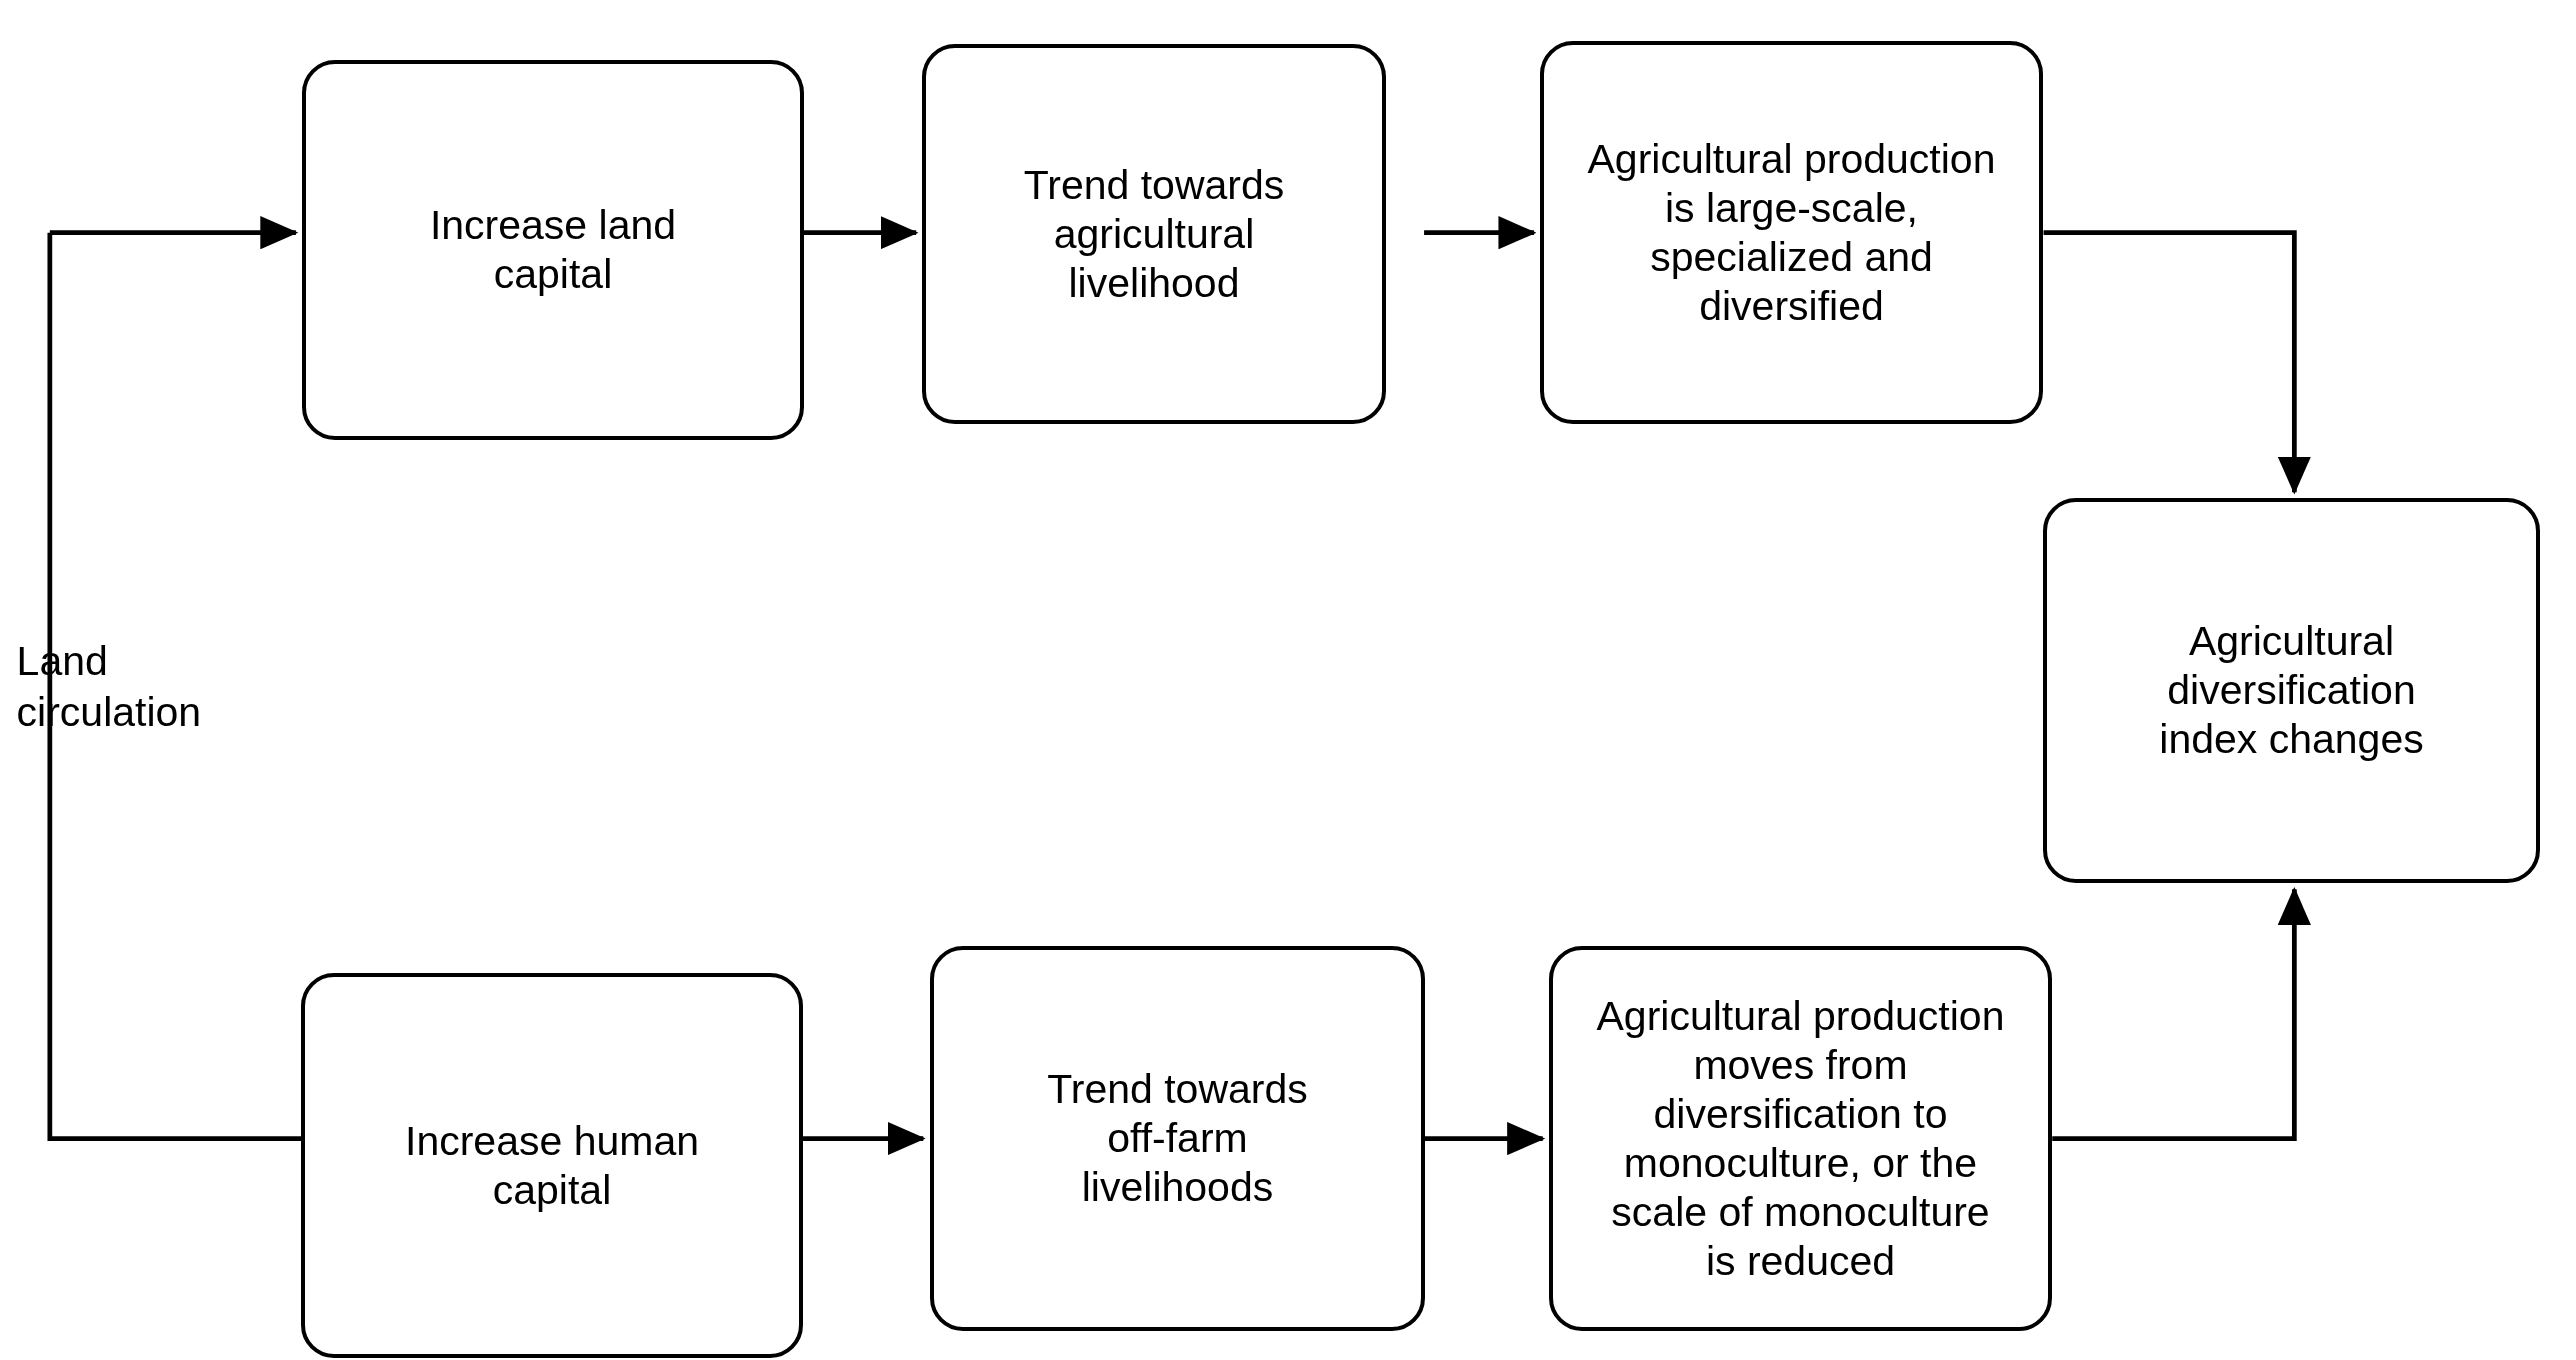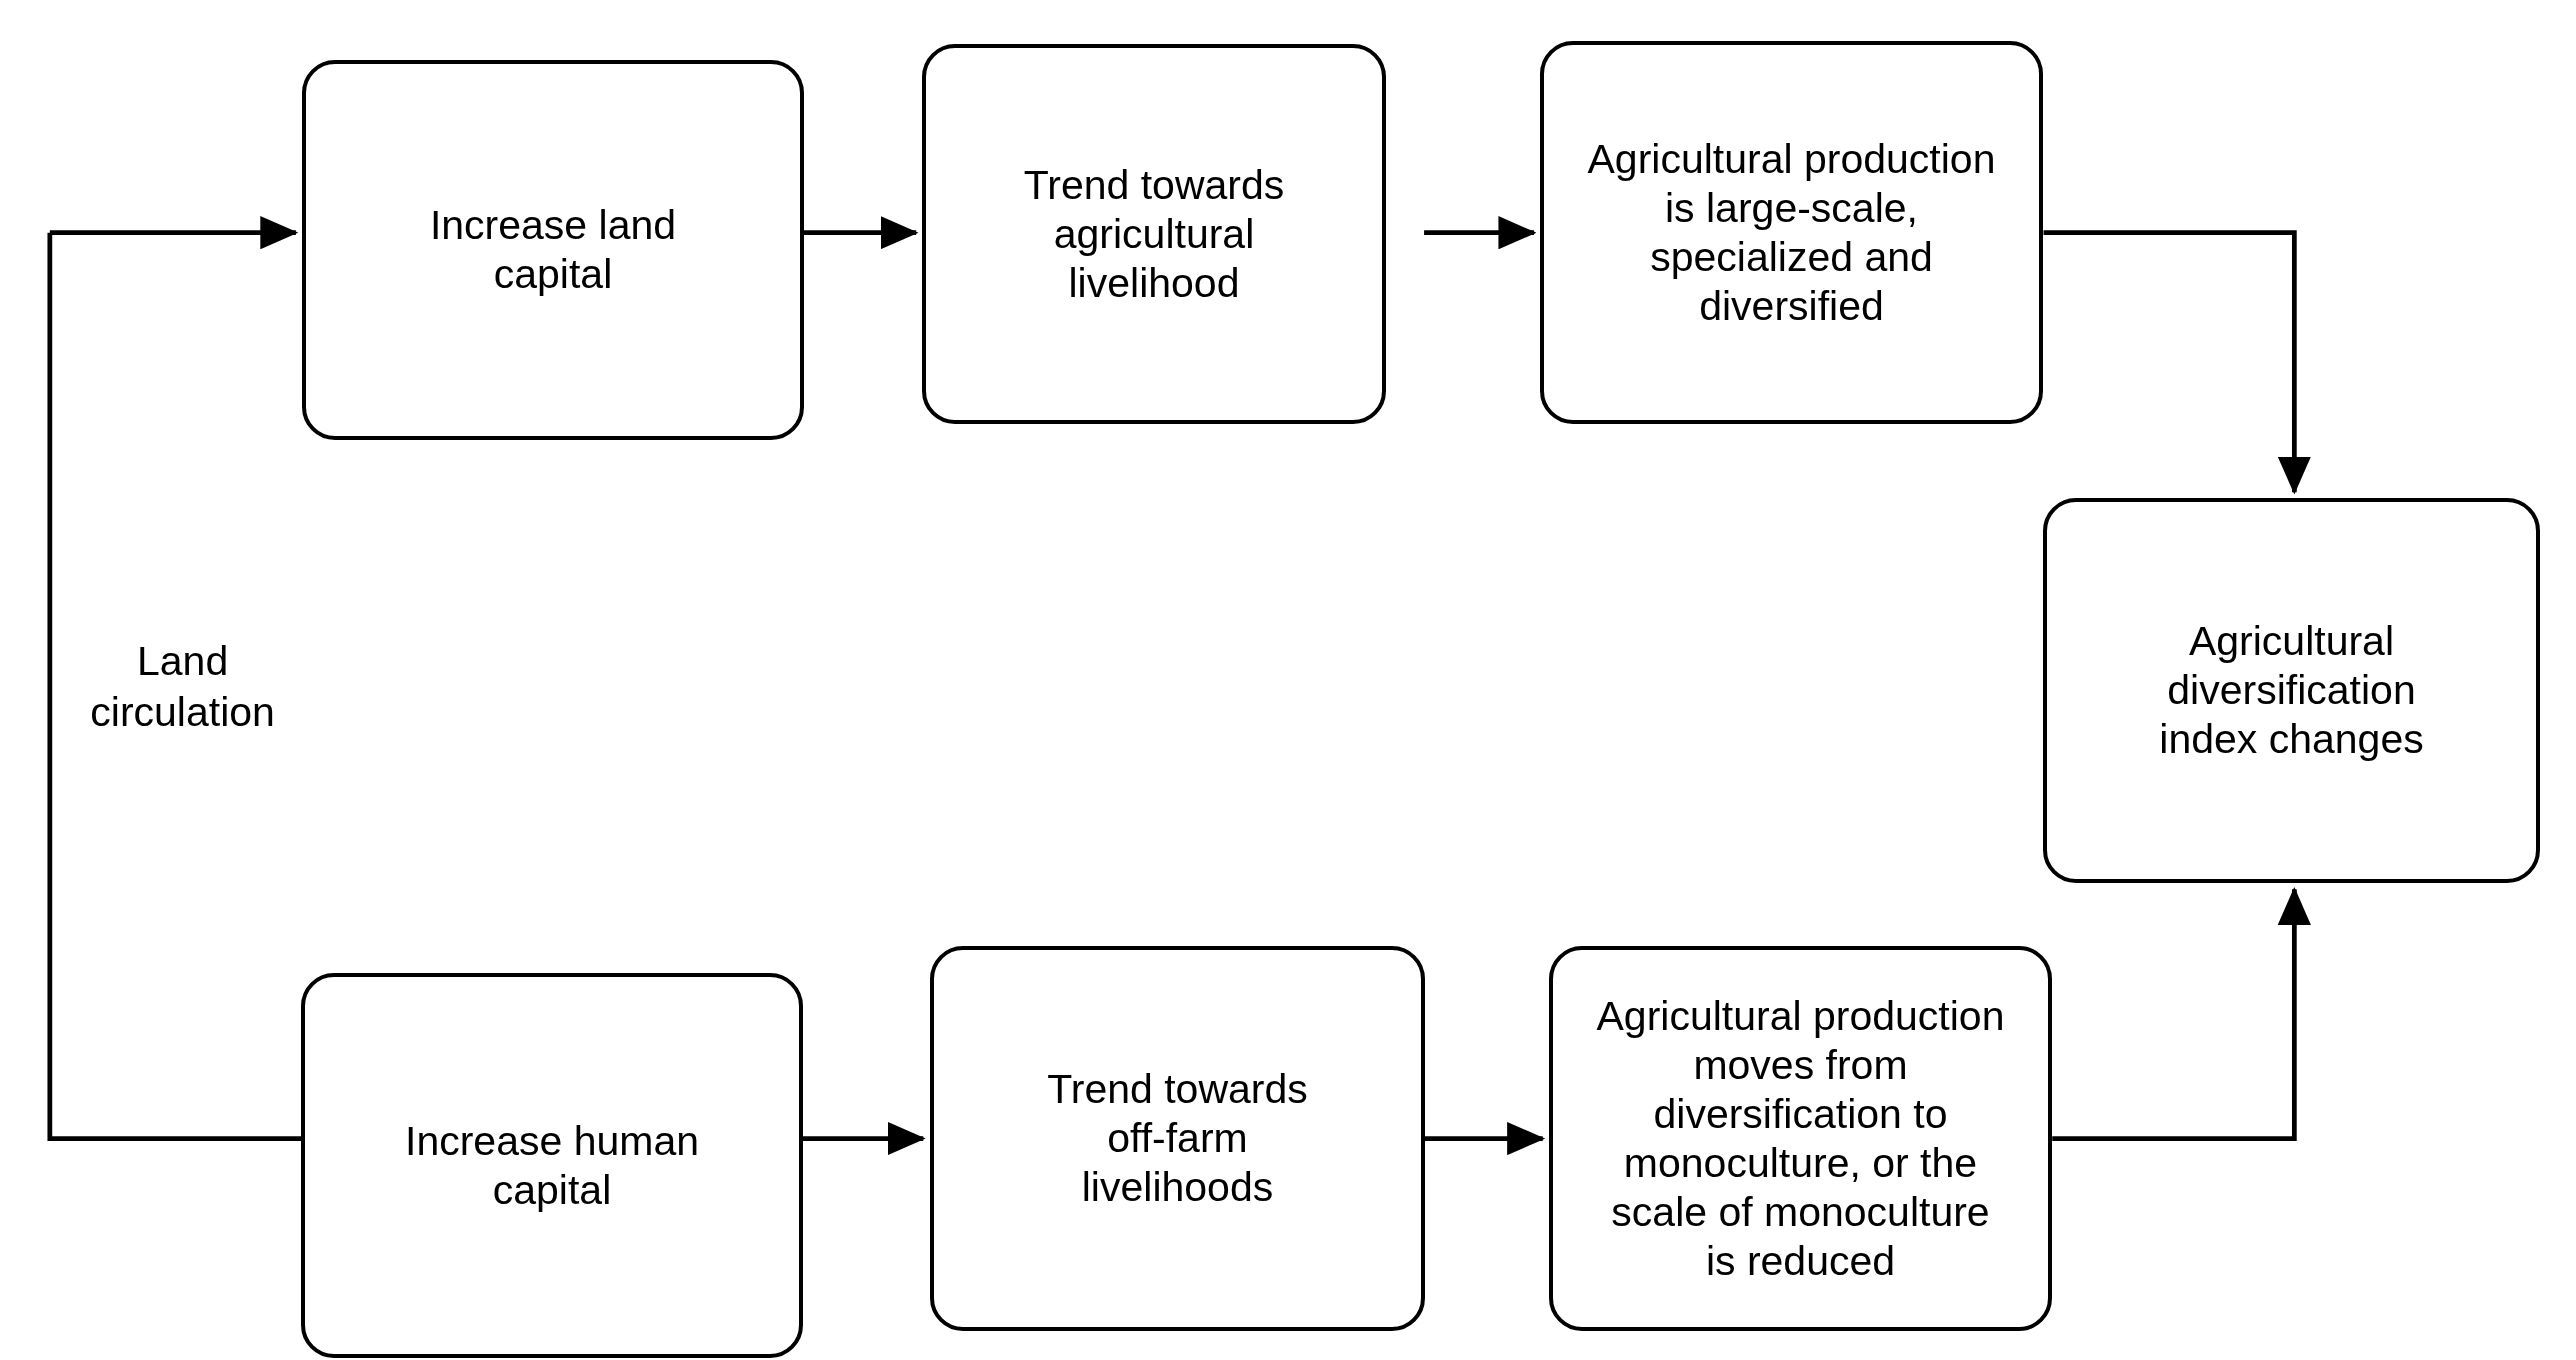--- a/index.html
+++ b/index.html
@@ -36,21 +36,21 @@
     display: flex;
     align-items: center;
     justify-content: center;
     text-align: center;
     font-size: 41px;
     line-height: 49px;
     white-space: pre-line;
   }
   .float-label {
     position: absolute;
-    text-align: center;
+    text-align: left;
     font-size: 41px;
     line-height: 51px;
     white-space: pre-line;
   }
   
   .n-t1 { left: 302px;  top: 60px;   width: 502px; height: 380px; }
   .n-t2 { left: 922px; top: 44px;   width: 464px; height: 380px; }
   .n-t3 { left: 1540px; top: 41px;   width: 503px; height: 383px; }
   .n-r  { left: 2043px; top: 498px;  width: 497px; height: 385px; }
   .n-b1 { left: 301px;  top: 946px; width: 502px; height: 385px; margin-top: 27px; }

